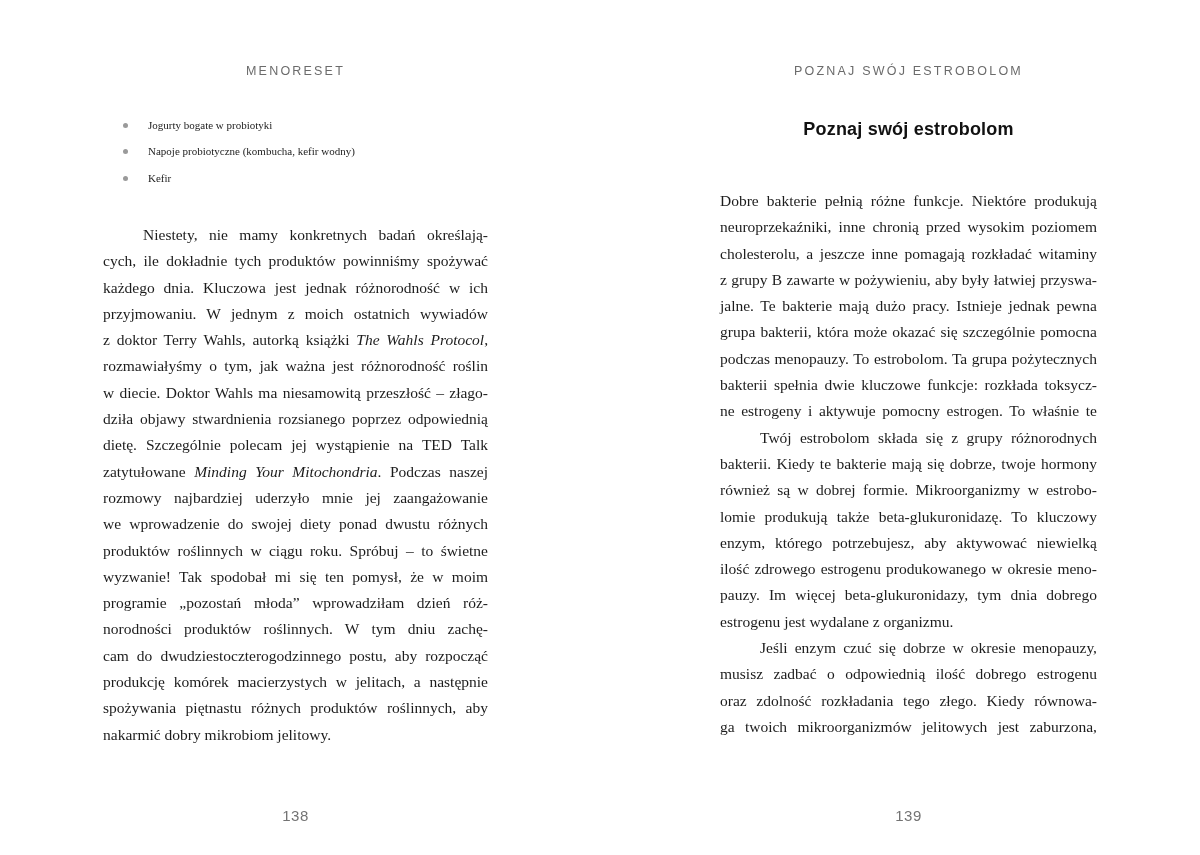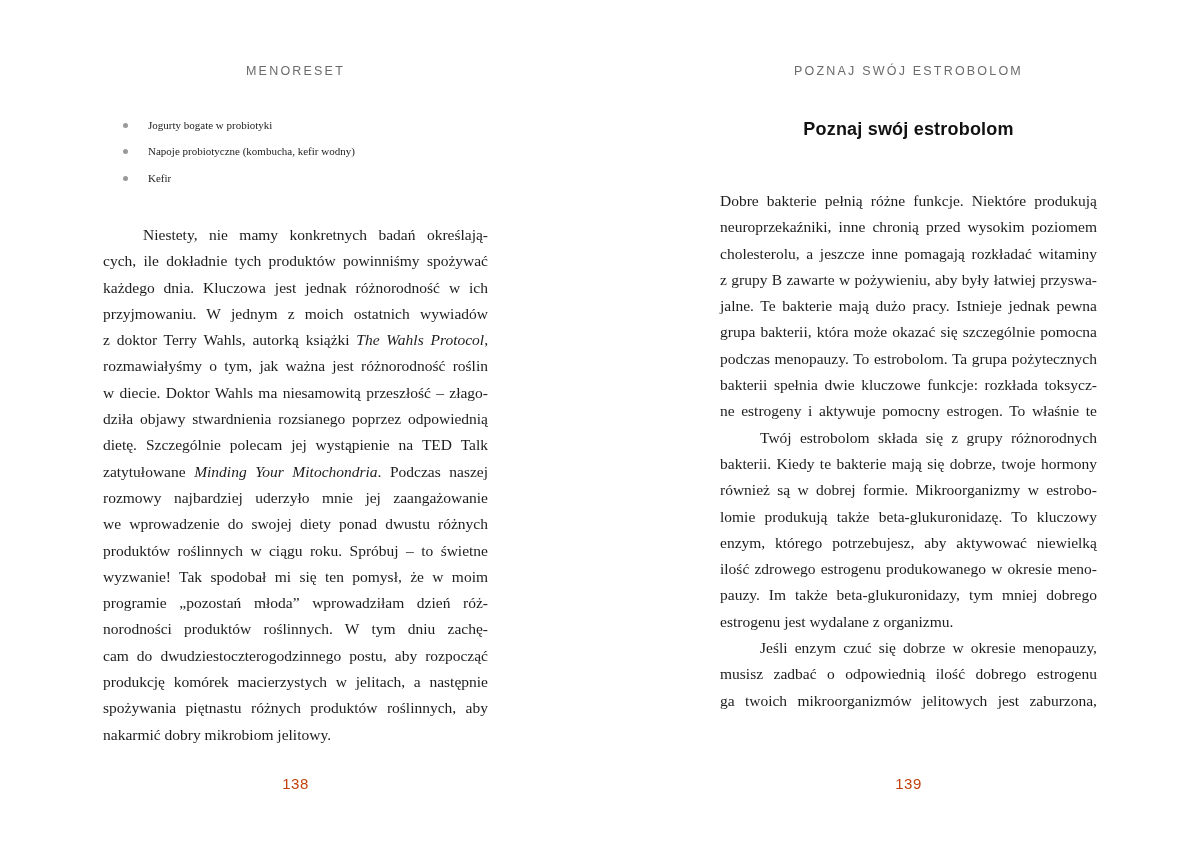--- a/index.html
+++ b/index.html
@@ -36,23 +36,23 @@
 
   .line {
     font-size:15.5px; line-height:26.3px;
     text-align:justify; text-align-last:justify;
   }
   .line.lastline { text-align-last:left; }
   .line.indent  { text-indent:40px; }
   .line em { font-style:italic; }
 
   .page-number {
-    position:absolute; top:775px; left:0; right:0; text-align:center;
+    position:absolute; top:807px; left:0; right:0; text-align:center;
     font-family:"Liberation Sans", sans-serif; font-size:15px;
-    color:#c2410c; letter-spacing:0.5px;
+    color:#737373; letter-spacing:0.5px;
   }
 </style>
 </head>
 <body>
 
 <div class="spread">
 
   <section class="page left">
     <div class="running-header">MENORESET</div>
     <ul class="bullets">
@@ -97,22 +97,23 @@
         <div class="line">grupa bakterii, która może okazać się szczególnie pomocna</div>
         <div class="line">podczas menopauzy. To estrobolom. Ta grupa pożytecznych</div>
         <div class="line">bakterii spełnia dwie kluczowe funkcje: rozkłada toksycz-</div>
         <div class="line">ne estrogeny i aktywuje pomocny estrogen. To właśnie te</div>
         <div class="line indent">Twój estrobolom składa się z grupy różnorodnych</div>
         <div class="line">bakterii. Kiedy te bakterie mają się dobrze, twoje hormony</div>
         <div class="line">również są w dobrej formie. Mikroorganizmy w estrobo-</div>
         <div class="line">lomie produkują także beta-glukuronidazę. To kluczowy</div>
         <div class="line">enzym, którego potrzebujesz, aby aktywować niewielką</div>
         <div class="line">ilość zdrowego estrogenu produkowanego w okresie meno-</div>
-        <div class="line">pauzy. Im także beta-glukuronidazy, tym mniej dobrego</div>
+        <div class="line">pauzy. Im więcej beta-glukuronidazy, tym dnia dobrego</div>
         <div class="line lastline">estrogenu jest wydalane z organizmu.</div>
         <div class="line indent">Jeśli enzym czuć się dobrze w okresie menopauzy,</div>
         <div class="line">musisz zadbać o odpowiednią ilość dobrego estrogenu</div>
+        <div class="line">oraz zdolność rozkładania tego złego. Kiedy równowa-</div>
         <div class="line">ga twoich mikroorganizmów jelitowych jest zaburzona,</div>
       </div>
     <div class="page-number">139</div>
   </section>
 
 </div>
 
 </body></html>

